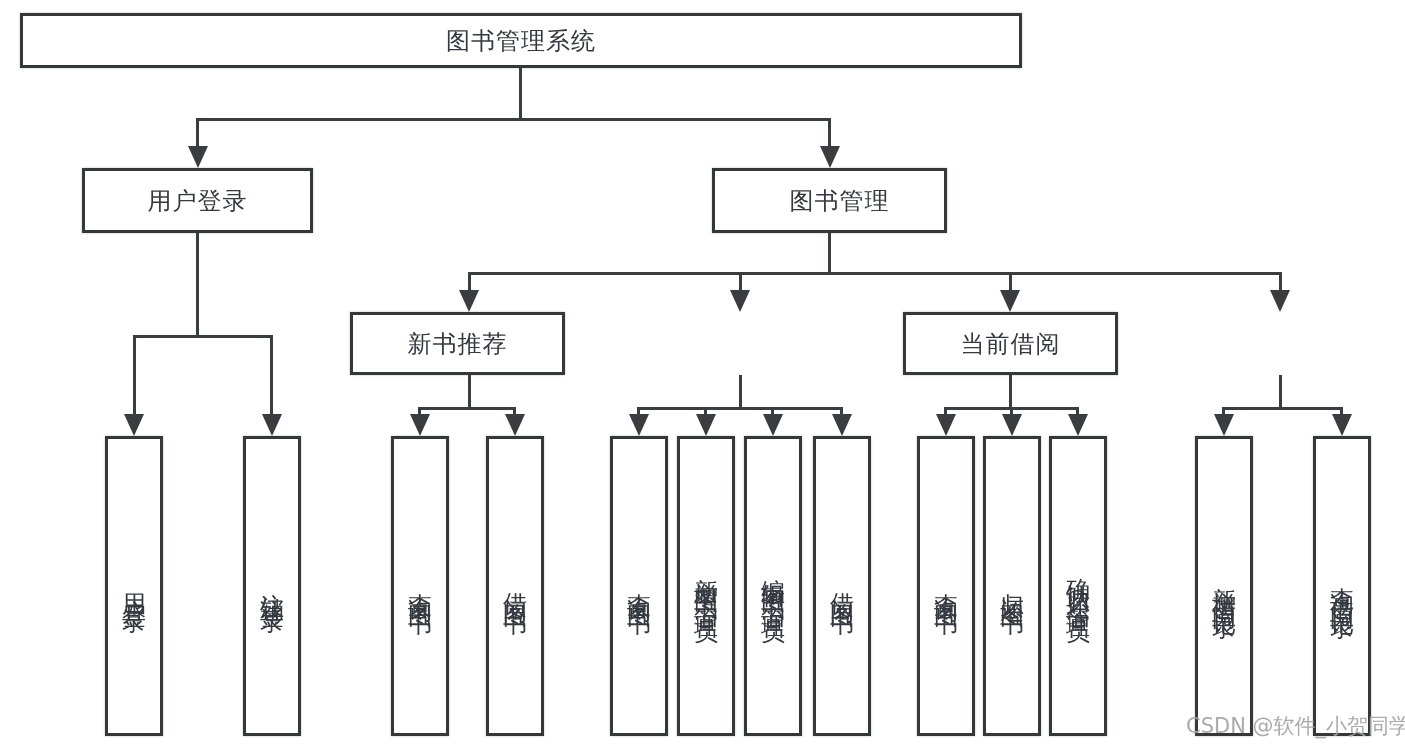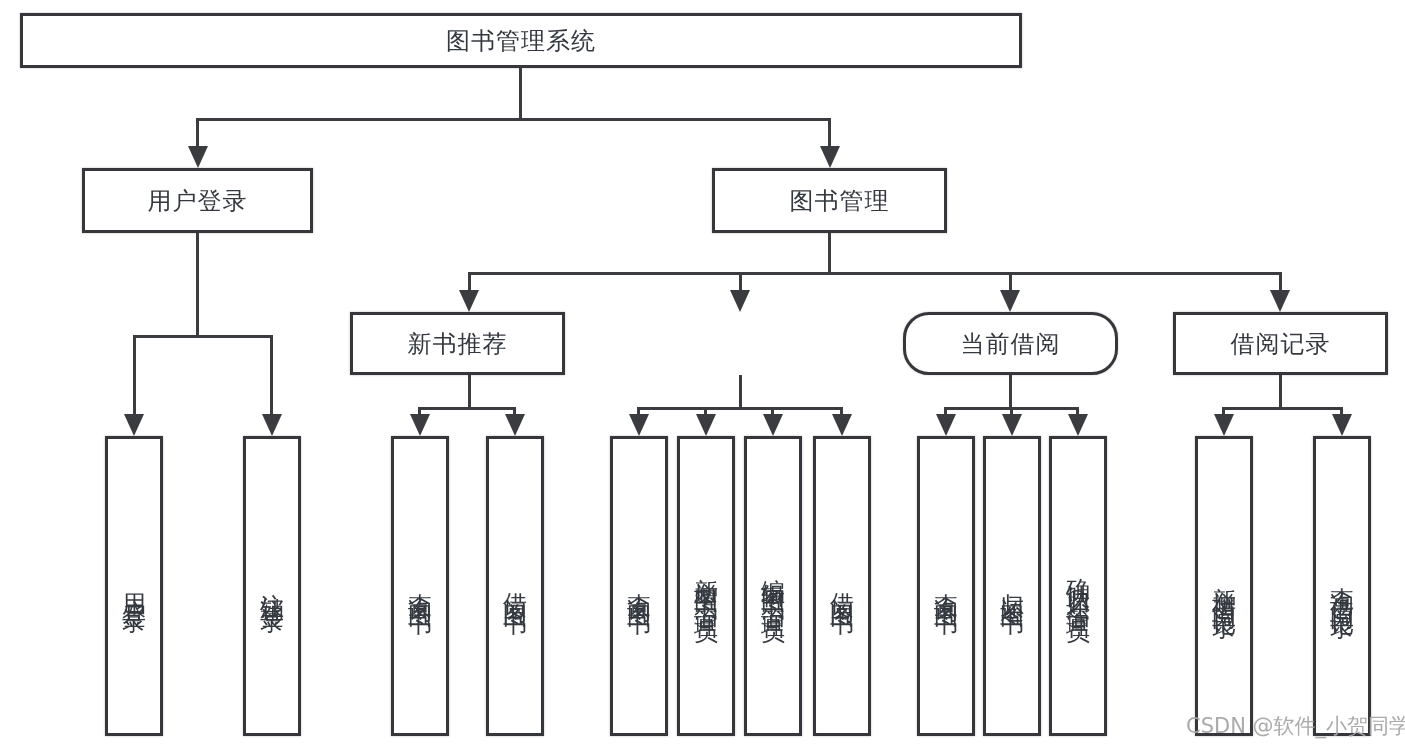--- a/index.html
+++ b/index.html
@@ -75,25 +75,22 @@
   <div class="vline" style="left:1009px; top:272px; height:20px;"></div>
   <div class="vline" style="left:1279px; top:272px; height:20px;"></div>
   <div class="arrow" style="left:459px;  top:290px;"></div>
   <div class="arrow" style="left:730px;  top:290px;"></div>
   <div class="arrow" style="left:1000px; top:290px;"></div>
   <div class="arrow" style="left:1270px; top:290px;"></div>
 
   <div class="box" style="left:350px; top:312px; width:215px; height:63px;">
     <span>新书推荐</span>
   </div>
-  <div class="box" style="left:903px; top:312px; width:215px; height:63px;border-radius:26px;">
+  <div class="box" style="left:903px; top:312px; width:215px; height:63px;">
     <span>当前借阅</span>
-  </div>
-  <div class="box" style="left:1173px; top:312px; width:215px; height:63px;">
-    <span>借阅记录</span>
   </div>
 
   <div class="vline" style="left:468px; top:375px; height:32px;"></div>
   <div class="hline" style="left:418px; top:407px; width:98px;"></div>
   <div class="vline" style="left:418px; top:407px; height:9px;"></div>
   <div class="vline" style="left:513px; top:407px; height:9px;"></div>
   <div class="arrow" style="left:410px; top:414px;"></div>
   <div class="arrow" style="left:505px; top:414px;"></div>
 
   <div class="vline" style="left:739px; top:375px; height:32px;"></div>

